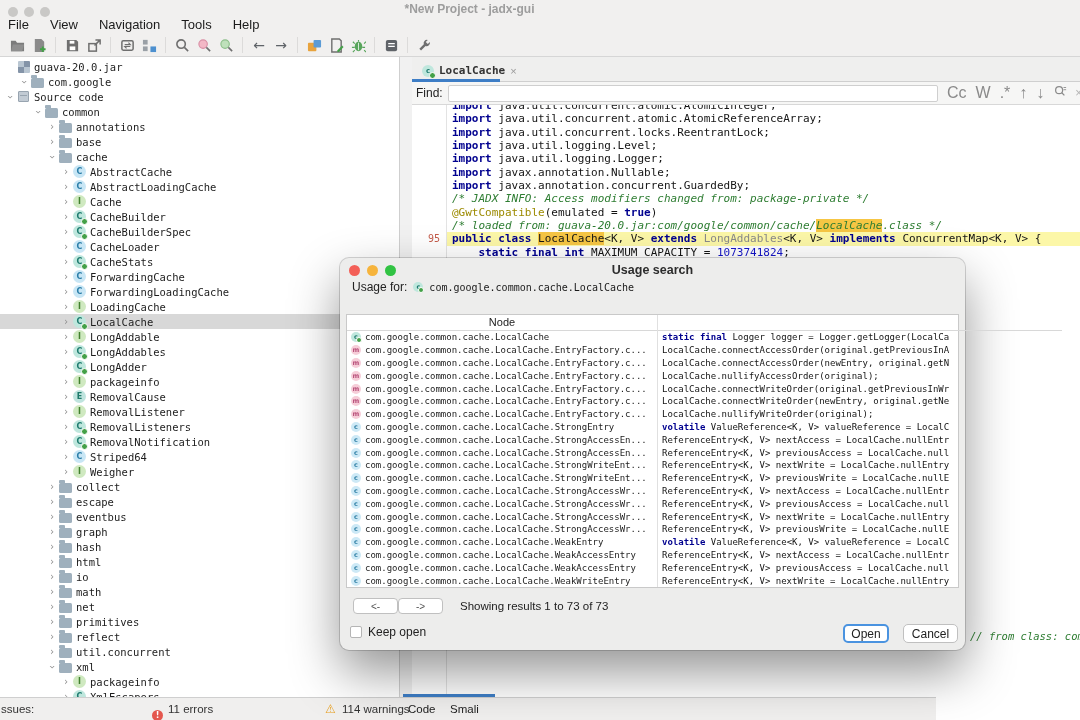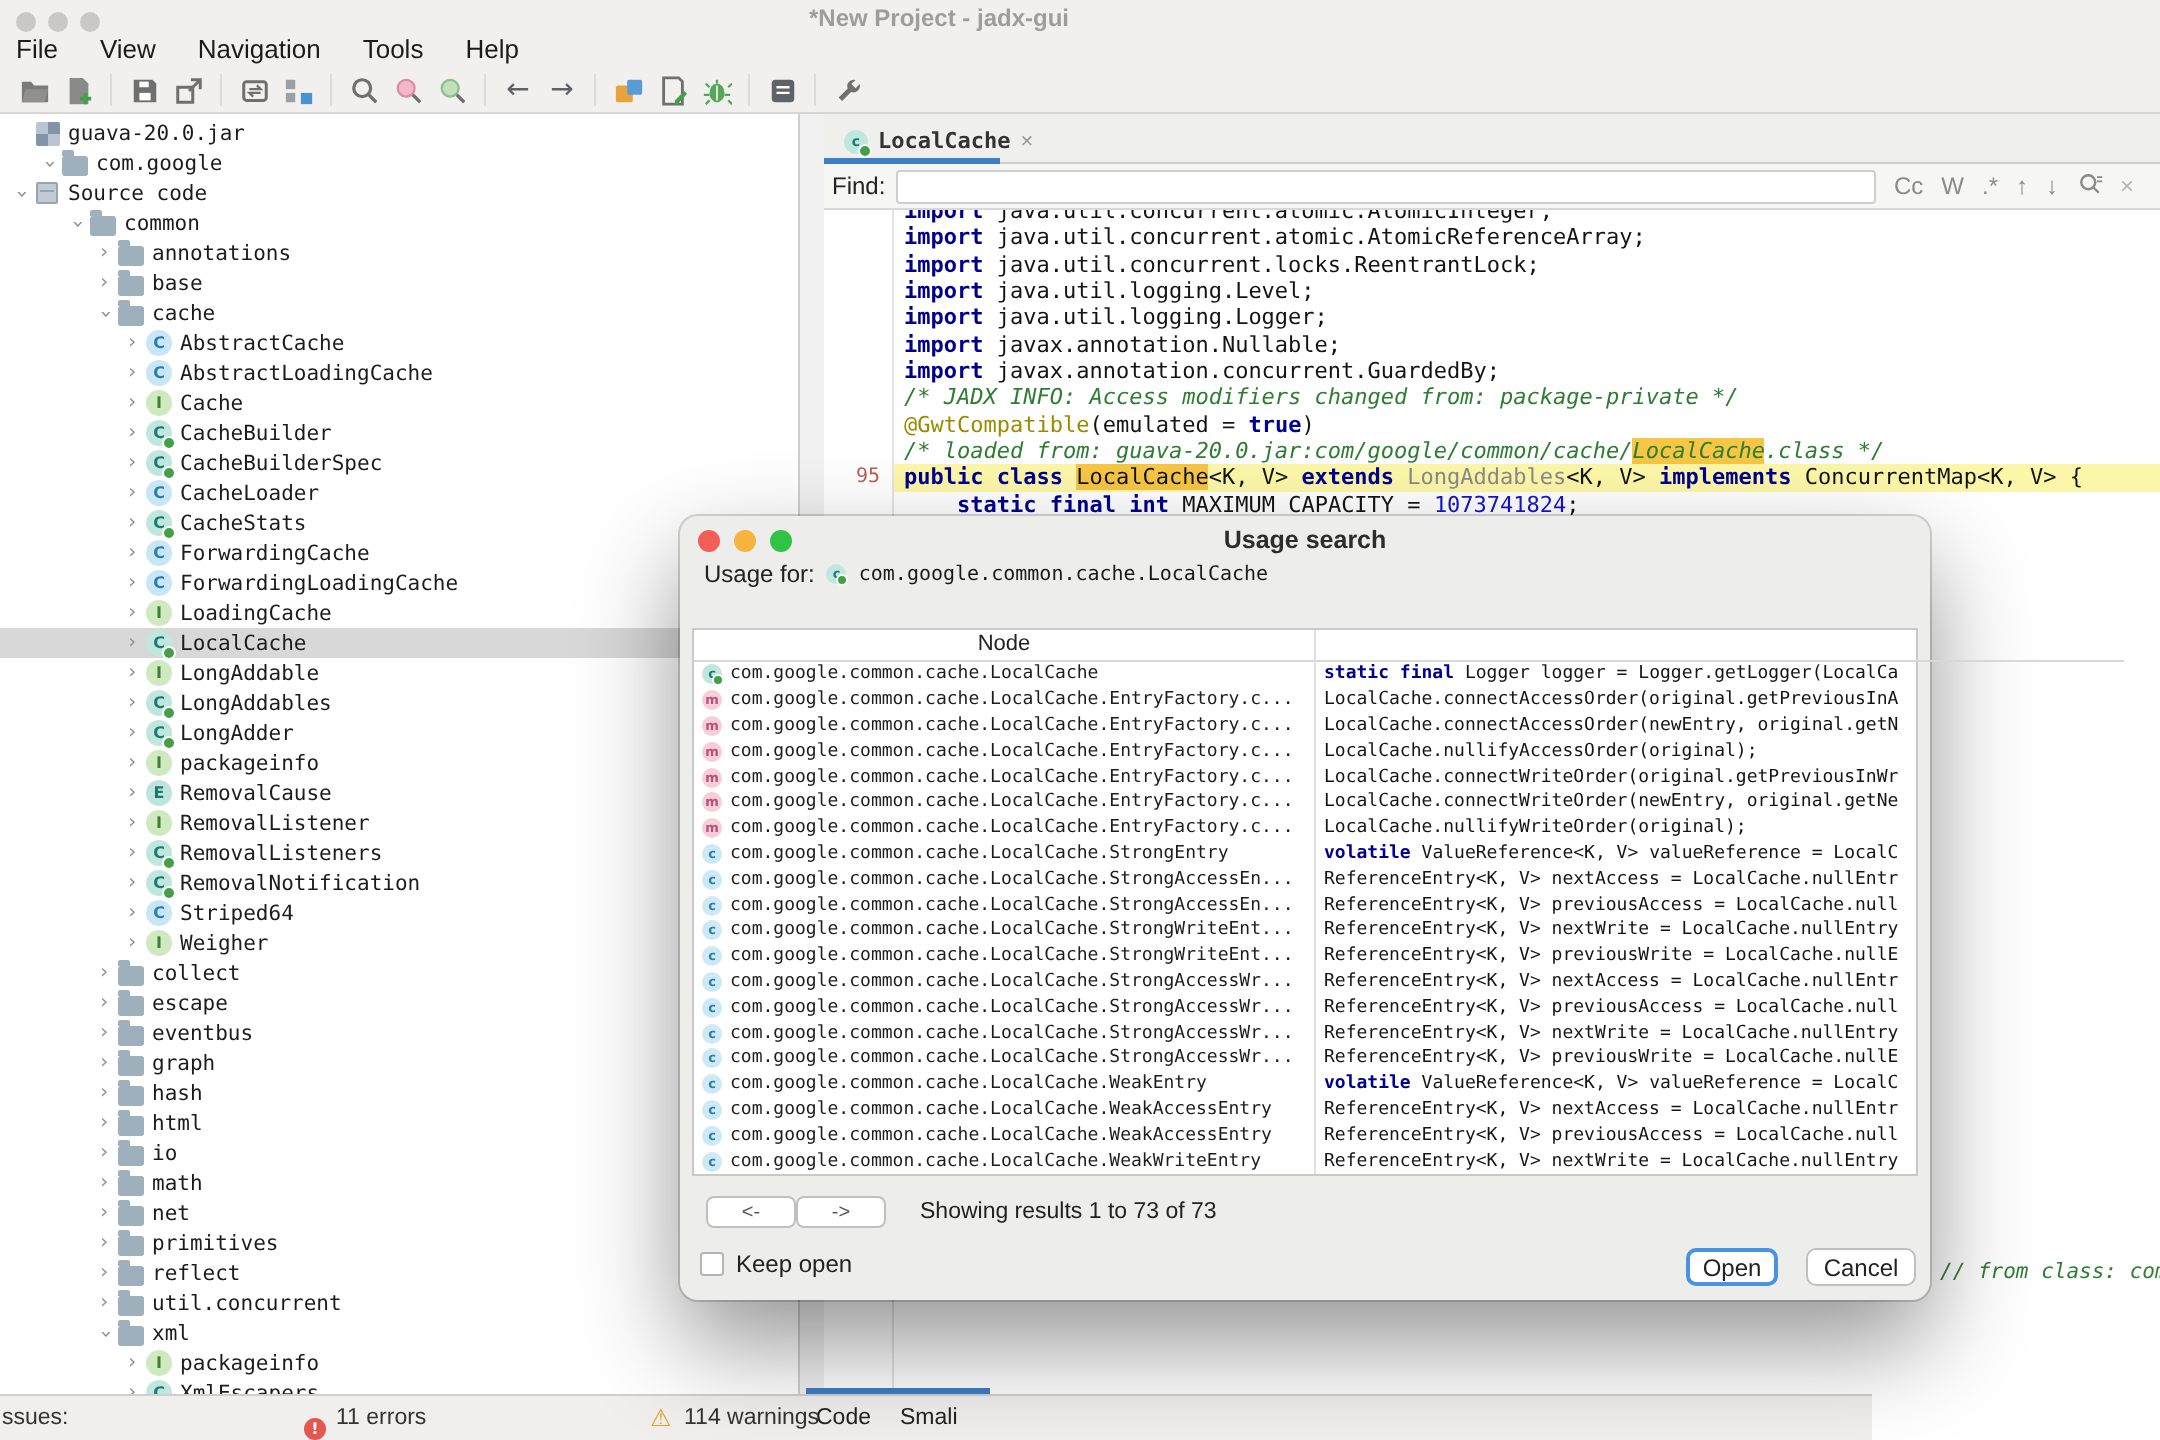--- a/index.html
+++ b/index.html
@@ -51,21 +51,21 @@
   .tabbar{left:0;top:0;width:668px;height:25px;background:#efefee;border-bottom:1px solid #cfcfcf;}
   .tab{left:2px;top:2px;height:23px;display:flex;align-items:center;gap:5px;padding:0 8px;}
   .tab-label{font-family:"DejaVu Sans Mono",monospace;font-size:11px;font-weight:bold;color:#333;}
   .tab-close{color:#9a9a9a;font-size:11px;}
   .tab-underline{left:0;top:22px;width:88px;height:3px;background:#3e7ec6;}
   .findbar{left:0;top:25px;width:668px;height:23px;background:#f6f6f5;border-bottom:1px solid #d8d8d8;
     display:flex;align-items:center;padding-left:4px;}
   .find-label{font-size:12px;color:#222;width:32px;flex:none;}
   .find-input{width:490px;height:17px;background:#fff;border:1px solid #cfcfcf;border-radius:2px;flex:none;
     font-size:11px;padding:0 4px;outline:none;}
-  .find-btn{color:#8a8a8a;font-size:12px;margin-left:9px;flex:none;}
+  .find-btn{color:#8a8a8a;font-size:16px;margin-left:9px;flex:none;}
   .find-x{color:#b5b5b5;font-size:12px;margin-left:8px;}
 
   .codearea{left:0;top:48px;width:668px;height:592px;background:#fff;overflow:hidden;}
   .gutterline{left:34px;top:0;width:1px;height:592px;background:#e3e3e3;}
   .code-top{left:0;top:-6px;width:668px;}
   .cl{display:flex;height:13.35px;font-family:"DejaVu Sans Mono","Liberation Mono",monospace;font-size:11px;line-height:13.35px;}
   .ln{flex:0 0 34px;text-align:right;padding-right:6px;color:#c45b4a;font-size:10px;}
   .cbody{flex:1;padding-left:6px;white-space:pre;overflow:hidden;}
   .cl.hl .cbody{background:#fcf7a8;}
   .sk{color:#00008f;font-weight:bold;}

